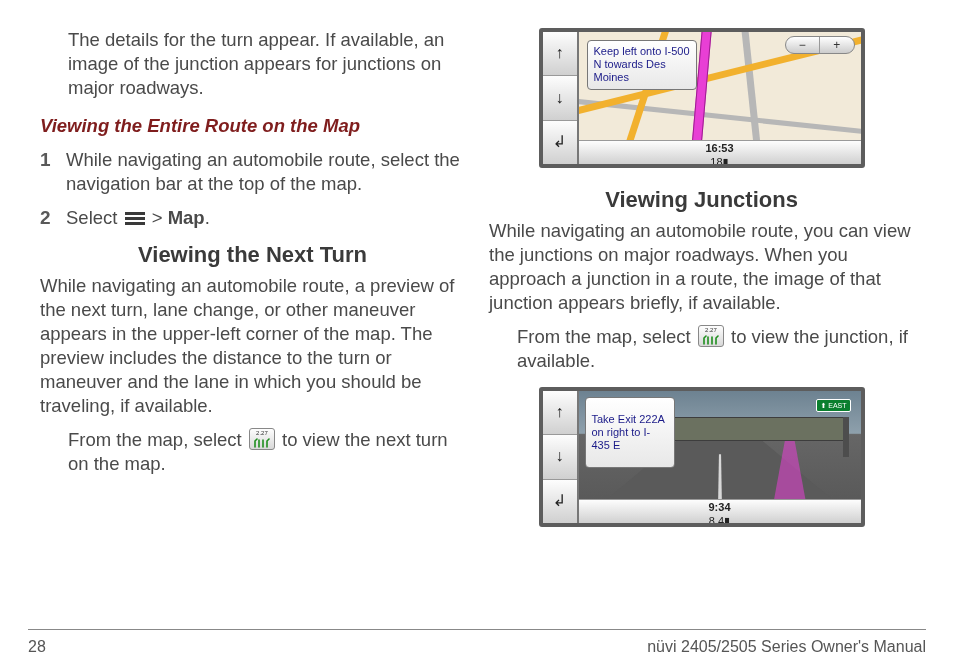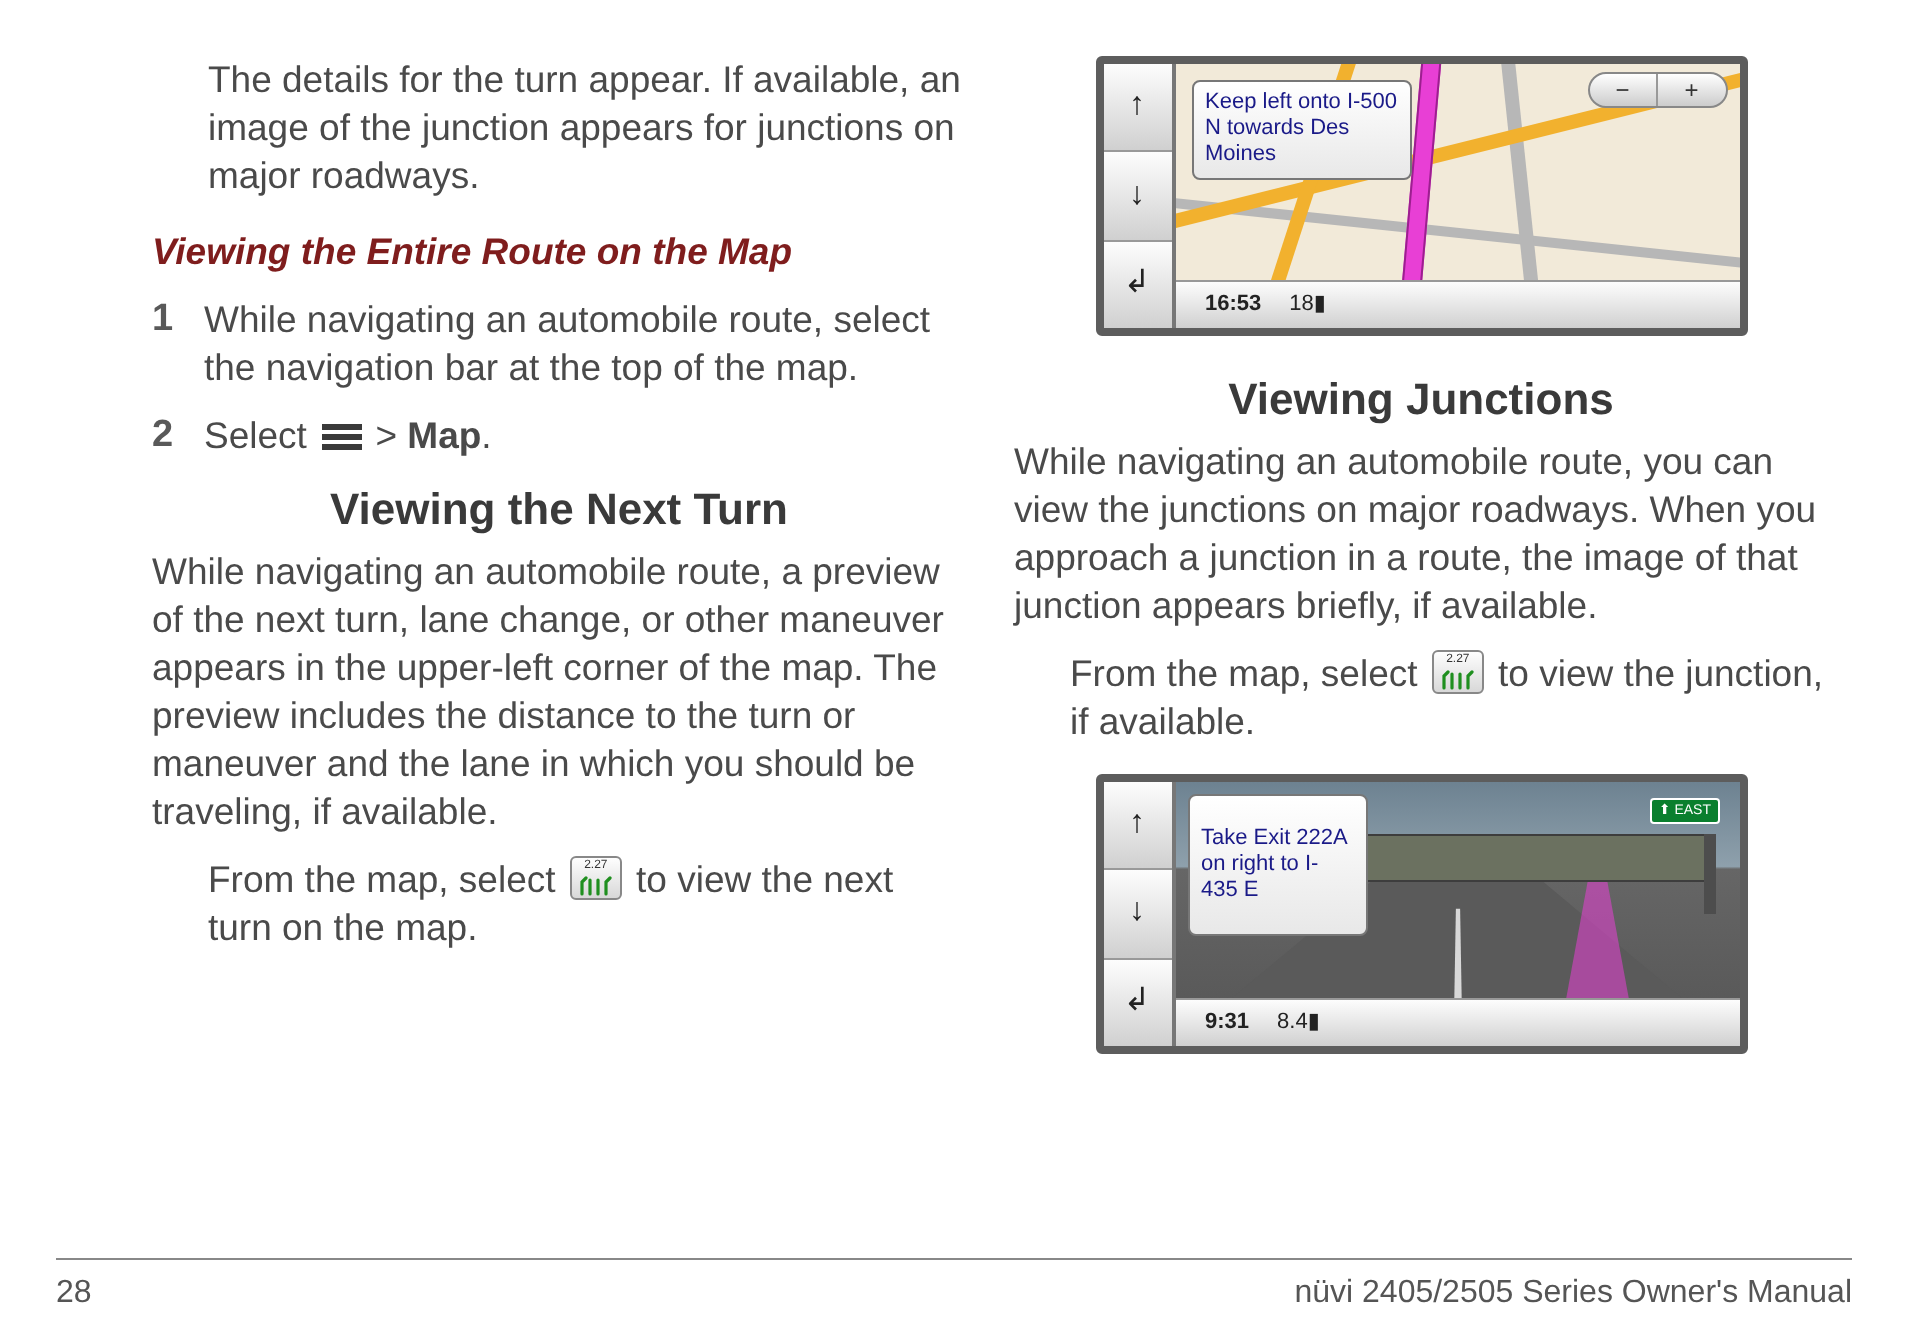--- a/index.html
+++ b/index.html
@@ -8,21 +8,20 @@
     height: 672px;
     background: #fff;
     font-family: Arial, Helvetica, sans-serif;
     color: #4a4a4a;
     position: relative;
     padding: 28px 40px 0 40px;
   }
   .columns {
     display: flex;
     gap: 24px;
-    margin-left: 36px;
   }
   .col {
     flex: 1;
     font-size: 18.5px;
     line-height: 1.3;
   }
   .para-indent {
     margin-left: 28px;
     margin-bottom: 14px;
   }
@@ -128,20 +127,21 @@
     left: 0;
     right: 0;
     height: 24px;
     background: linear-gradient(#fdfdfd,#d0d0d0);
     border-top: 1px solid #999;
     display: flex;
     align-items: center;
     padding: 0 15px;
     font-size: 11px;
     color: #222;
+    flex-direction: column;
   }
   .shot-bar .t1 { font-weight: bold; }
   .shot-bar .gap { width: 14px; }
   
   .map-bg {
     position: absolute;
     inset: 0;
     background: #f2ead9;
   }
   .map-road1 { position:absolute; left:-20px; top:30px; width:400px; height:7px; background:#f2b12e; transform: rotate(-14deg); }
@@ -304,21 +304,21 @@
         <div class="hw-sky"></div>
         <div class="hw-road"></div>
         <div class="hw-lane l1"></div>
         <div class="hw-lane-pink"></div>
         <div class="hw-gantry"></div>
         <div class="hw-gantry-leg lA"></div>
         <div class="hw-gantry-leg lB"></div>
         <div class="hw-sign">⬆ EAST</div>
         <div class="hw-popup">Take Exit 222A on right to I-435 E</div>
         <div class="shot-bar">
-          <span class="t1">9:31</span>
+          <span class="t1">9:34</span>
           <span class="gap"></span>
           <span>8.4▮</span>
         </div>
       </div>
     </div>
 
   </div>
 </div>
 
 <div class="footer-line"></div>

